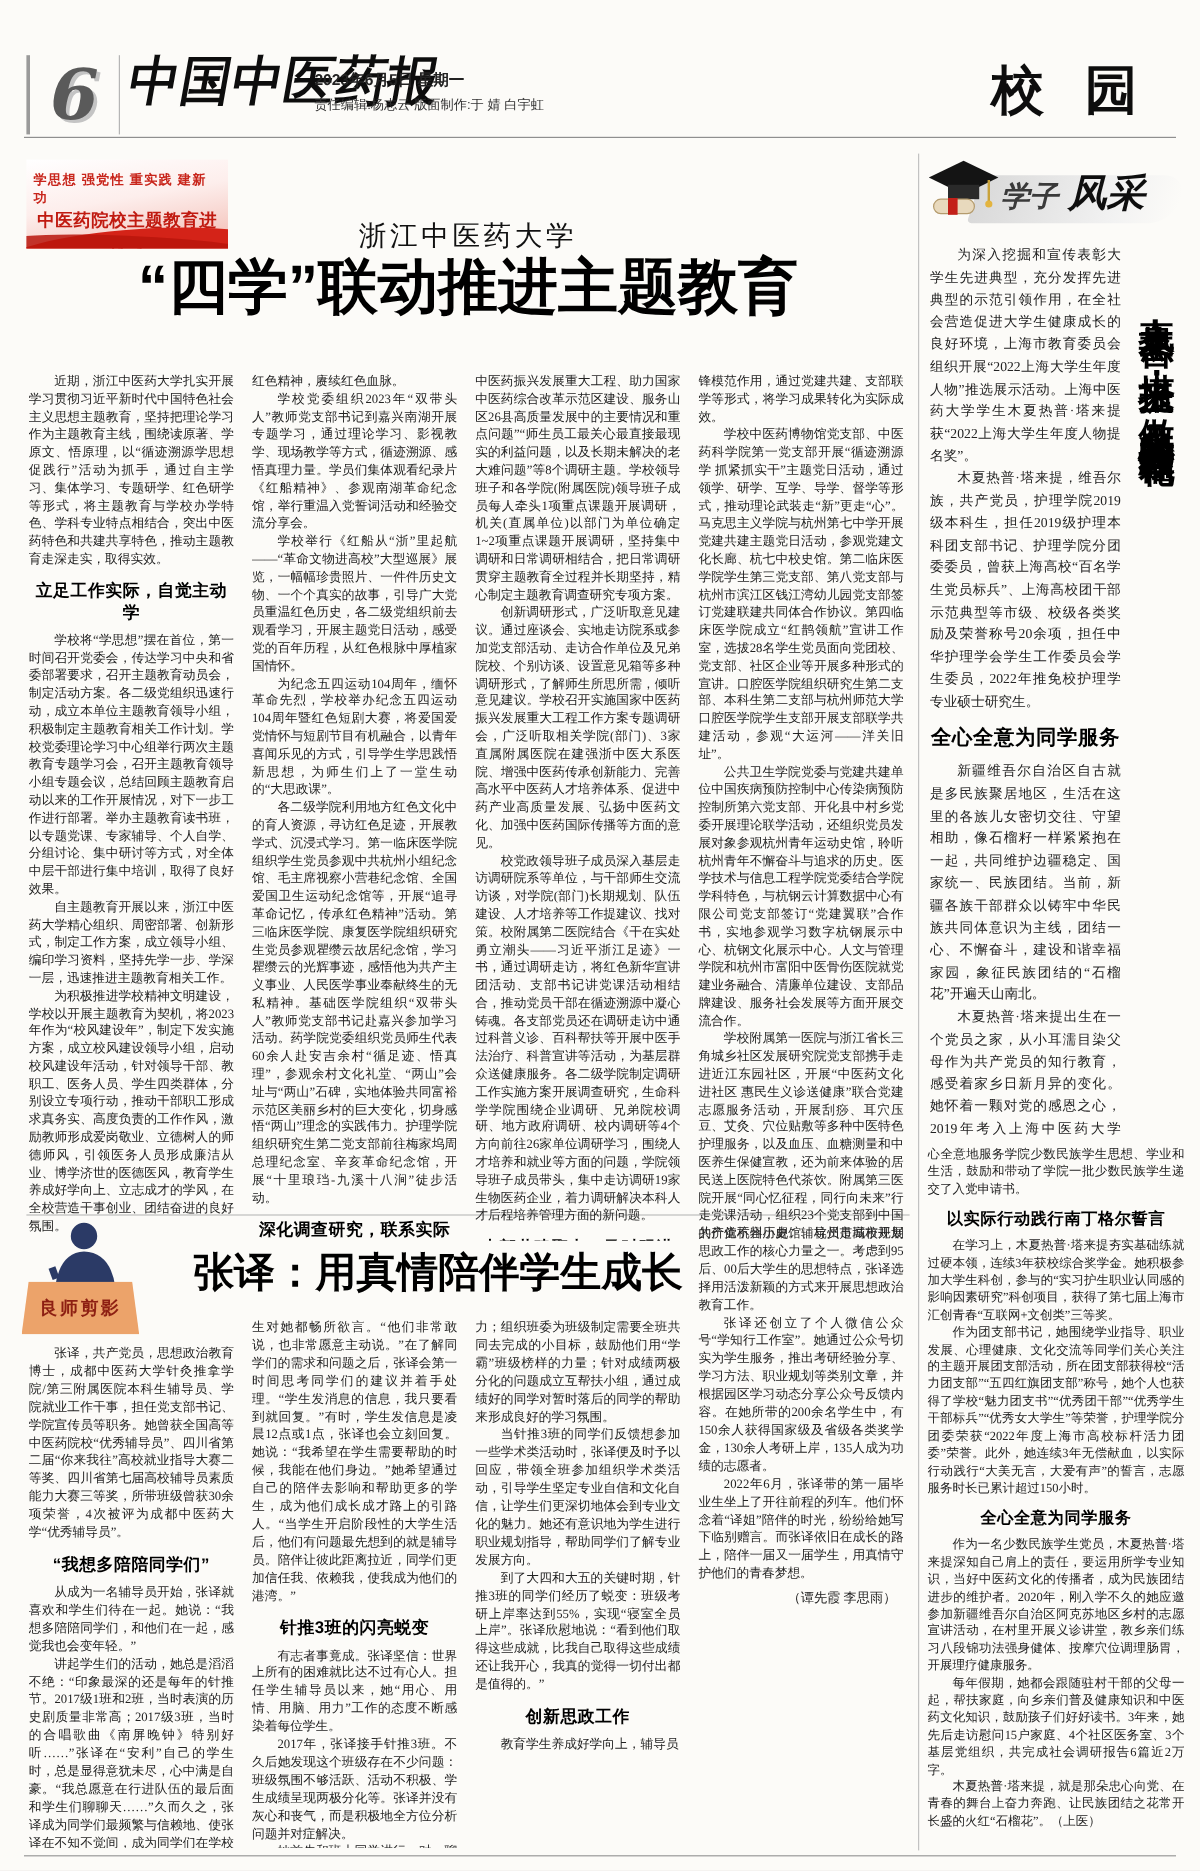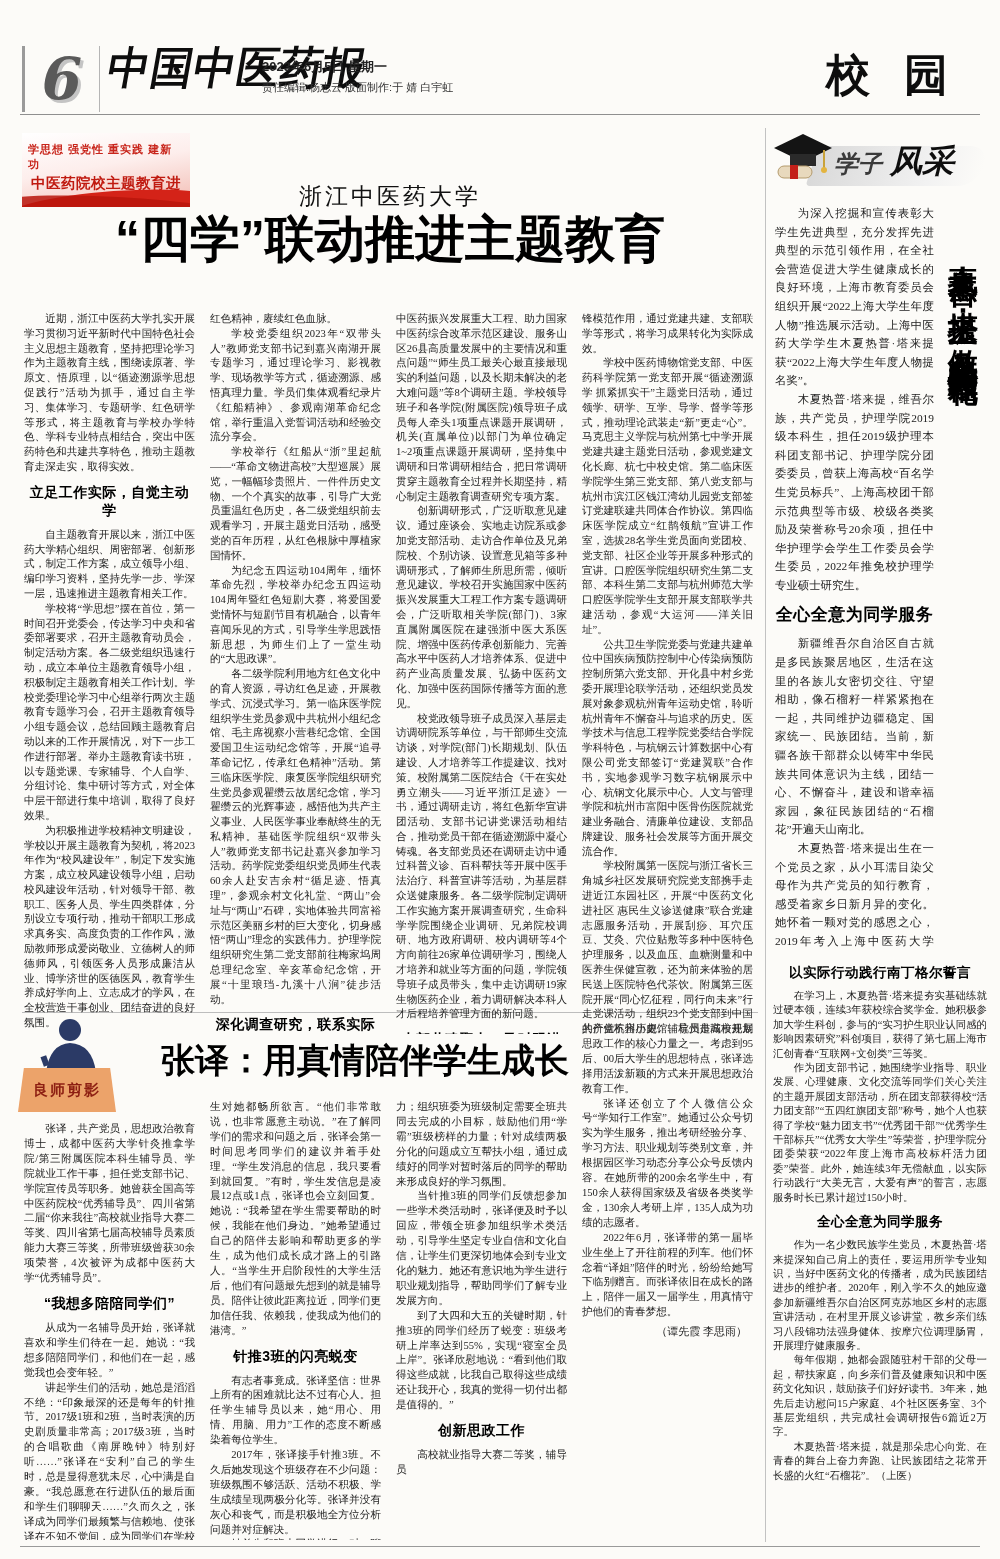--- a/index.html
+++ b/index.html
@@ -91,22 +91,22 @@
     <div class="l2">中医药院校主题教育进行时</div>
     <div class="wave1"></div>
     <div class="wave2"></div>
   </div>
 
   <div class="kicker">浙江中医药大学</div>
   <div class="headline">“四学”联动推进主题教育</div>
   <div class="mcol mcol1">
       <p class="para">近期，浙江中医药大学扎实开展学习贯彻习近平新时代中国特色社会主义思想主题教育，坚持把理论学习作为主题教育主线，围绕读原著、学原文、悟原理，以“循迹溯源学思想促践行”活动为抓手，通过自主学习、集体学习、专题研学、红色研学等形式，将主题教育与学校办学特色、学科专业特点相结合，突出中医药特色和共建共享特色，推动主题教育走深走实，取得实效。</p>
       <div class="col-subhead">立足工作实际，自觉主动学</div>
+      <p class="para">学校将“学思想”摆在首位，第一时间召开党委会，传达学习中央和省委部署要求，召开主题教育动员会，制定活动方案。各二级党组织迅速行动，成立本单位主题教育领导小组，积极制定主题教育相关工作计划。学校党委理论学习中心组举行两次主题教育专题学习会，召开主题教育领导小组专题会议，总结回顾主题教育启动以来的工作开展情况，对下一步工作进行部署。举办主题教育读书班，以专题党课、专家辅导、个人自学、分组讨论、集中研讨等方式，对全体中层干部进行集中培训，取得了良好效果。</p>
       <p class="para">自主题教育开展以来，浙江中医药大学精心组织、周密部署、创新形式，制定工作方案，成立领导小组、编印学习资料，坚持先学一步、学深一层，迅速推进主题教育相关工作。</p>
-      <p class="para">学校将“学思想”摆在首位，第一时间召开党委会，传达学习中央和省委部署要求，召开主题教育动员会，制定活动方案。各二级党组织迅速行动，成立本单位主题教育领导小组，积极制定主题教育相关工作计划。学校党委理论学习中心组举行两次主题教育专题学习会，召开主题教育领导小组专题会议，总结回顾主题教育启动以来的工作开展情况，对下一步工作进行部署。举办主题教育读书班，以专题党课、专家辅导、个人自学、分组讨论、集中研讨等方式，对全体中层干部进行集中培训，取得了良好效果。</p>
       <p class="para">为积极推进学校精神文明建设，学校以开展主题教育为契机，将2023年作为“校风建设年”，制定下发实施方案，成立校风建设领导小组，启动校风建设年活动，针对领导干部、教职工、医务人员、学生四类群体，分别设立专项行动，推动干部职工形成求真务实、高度负责的工作作风，激励教师形成爱岗敬业、立德树人的师德师风，引领医务人员形成廉洁从业、博学济世的医德医风，教育学生养成好学向上、立志成才的学风，在全校营造干事创业、团结奋进的良好氛围。</p>
     </div>
   <div class="mcol mcol2">
       <p class="para cont">红色精神，赓续红色血脉。</p>
       <p class="para">学校党委组织2023年“双带头人”教师党支部书记到嘉兴南湖开展专题学习，通过理论学习、影视教学、现场教学等方式，循迹溯源、感悟真理力量。学员们集体观看纪录片《红船精神》、参观南湖革命纪念馆，举行重温入党誓词活动和经验交流分享会。</p>
       <p class="para">学校举行《红船从“浙”里起航——“革命文物进高校”大型巡展》展览，一幅幅珍贵照片、一件件历史文物、一个个真实的故事，引导广大党员重温红色历史，各二级党组织前去观看学习，开展主题党日活动，感受党的百年历程，从红色根脉中厚植家国情怀。</p>
       <p class="para">为纪念五四运动104周年，缅怀革命先烈，学校举办纪念五四运动104周年暨红色短剧大赛，将爱国爱党情怀与短剧节目有机融合，以青年喜闻乐见的方式，引导学生学思践悟新思想，为师生们上了一堂生动的“大思政课”。</p>
       <p class="para">各二级学院利用地方红色文化中的育人资源，寻访红色足迹，开展教学式、沉浸式学习。第一临床医学院组织学生党员参观中共杭州小组纪念馆、毛主席视察小营巷纪念馆、全国爱国卫生运动纪念馆等，开展“追寻革命记忆，传承红色精神”活动。第三临床医学院、康复医学院组织研究生党员参观瞿缵云故居纪念馆，学习瞿缵云的光辉事迹，感悟他为共产主义事业、人民医学事业奉献终生的无私精神。基础医学院组织“双带头人”教师党支部书记赴嘉兴参加学习活动。药学院党委组织党员师生代表60余人赴安吉余村“循足迹、悟真理”，参观余村文化礼堂、“两山”会址与“两山”石碑，实地体验共同富裕示范区美丽乡村的巨大变化，切身感悟“两山”理念的实践伟力。护理学院组织研究生第二党支部前往梅家坞周总理纪念室、辛亥革命纪念馆，开展“十里琅珰-九溪十八涧”徒步活动。</p>
       <div class="col-subhead">深化调查研究，联系实际学</div>
     </div>
@@ -138,20 +138,21 @@
   </div>
   <div class="scol">
       <p class="para">为深入挖掘和宣传表彰大学生先进典型，充分发挥先进典型的示范引领作用，在全社会营造促进大学生健康成长的良好环境，上海市教育委员会组织开展“2022上海大学生年度人物”推选展示活动。上海中医药大学学生木夏热普·塔来提获“2022上海大学生年度人物提名奖”。</p>
       <p class="para">木夏热普·塔来提，维吾尔族，共产党员，护理学院2019级本科生，担任2019级护理本科团支部书记、护理学院分团委委员，曾获上海高校“百名学生党员标兵”、上海高校团干部示范典型等市级、校级各类奖励及荣誉称号20余项，担任中华护理学会学生工作委员会学生委员，2022年推免校护理学专业硕士研究生。</p>
       <div class="col-subhead">全心全意为同学服务</div>
       <p class="para">新疆维吾尔自治区自古就是多民族聚居地区，生活在这里的各族儿女密切交往、守望相助，像石榴籽一样紧紧抱在一起，共同维护边疆稳定、国家统一、民族团结。当前，新疆各族干部群众以铸牢中华民族共同体意识为主线，团结一心、不懈奋斗，建设和谐幸福家园，象征民族团结的“石榴花”开遍天山南北。</p>
       <p class="para">木夏热普·塔来提出生在一个党员之家，从小耳濡目染父母作为共产党员的知行教育，感受着家乡日新月异的变化。她怀着一颗对党的感恩之心，2019年考入上海中医药大学后，就把加入党组织作为最坚定的奋斗目标。在支部大会上，她深情地说：“我将珍惜来之不易的机会，不负党组织的信任，为同学服务，为学院争光，让各民族同学像石榴籽一样紧紧团结在党的周围。”2021年5月，她光荣地成为一名共产党员。</p>
     </div>
   <div class="v-title">木夏热普·塔来提：做一朵忠心向党的火红『石榴花』</div>
   <div class="swide">
+      <p class="para cont">心全意地服务学院少数民族学生思想、学业和生活，鼓励和带动了学院一批少数民族学生递交了入党申请书。</p>
       <div class="col-subhead">以实际行动践行南丁格尔誓言</div>
       <p class="para">在学习上，木夏热普·塔来提夯实基础练就过硬本领，连续3年获校综合奖学金。她积极参加大学生科创，参与的“实习护生职业认同感的影响因素研究”科创项目，获得了第七届上海市汇创青春“互联网+文创类”三等奖。</p>
       <p class="para">作为团支部书记，她围绕学业指导、职业发展、心理健康、文化交流等同学们关心关注的主题开展团支部活动，所在团支部获得校“活力团支部”“五四红旗团支部”称号，她个人也获得了学校“魅力团支书”“优秀团干部”“优秀学生干部标兵”“优秀女大学生”等荣誉，护理学院分团委荣获“2022年度上海市高校标杆活力团委”荣誉。此外，她连续3年无偿献血，以实际行动践行“大美无言，大爱有声”的誓言，志愿服务时长已累计超过150小时。</p>
       <div class="col-subhead">全心全意为同学服务</div>
       <p class="para">作为一名少数民族学生党员，木夏热普·塔来提深知自己肩上的责任，要运用所学专业知识，当好中医药文化的传播者，成为民族团结进步的维护者。2020年，刚入学不久的她应邀参加新疆维吾尔自治区阿克苏地区乡村的志愿宣讲活动，在村里开展义诊讲堂，教乡亲们练习八段锦功法强身健体、按摩穴位调理肠胃，开展理疗健康服务。</p>
       <p class="para">每年假期，她都会跟随驻村干部的父母一起，帮扶家庭，向乡亲们普及健康知识和中医药文化知识，鼓励孩子们好好读书。3年来，她先后走访慰问15户家庭、4个社区医务室、3个基层党组织，共完成社会调研报告6篇近2万字。</p>
       <p class="para">木夏热普·塔来提，就是那朵忠心向党、在青春的舞台上奋力奔跑、让民族团结之花常开长盛的火红“石榴花”。（上医）</p>
     </div>
 
   <div class="t-badge">
@@ -176,21 +177,21 @@
       <div class="col-subhead">针推3班的闪亮蜕变</div>
       <p class="para">有志者事竟成。张译坚信：世界上所有的困难就比达不过有心人。担任学生辅导员以来，她“用心、用情、用脑、用力”工作的态度不断感染着每位学生。</p>
       <p class="para">2017年，张译接手针推3班。不久后她发现这个班级存在不少问题：班级氛围不够活跃、活动不积极、学生成绩呈现两极分化等。张译并没有灰心和丧气，而是积极地全方位分析问题并对症解决。</p>
       <p class="para">她首先和班上同学进行一对一聊天谈话，从各维度了解每个学生的心理状态和想法，然后“对症下药”：组织各类团建活动来增进同学之间的感情，增强班级凝聚</p>
     </div>
   <div class="tcol tcol3">
       <p class="para cont">力；组织班委为班级制定需要全班共同去完成的小目标，鼓励他们用“学霸”班级榜样的力量；针对成绩两极分化的问题成立互帮扶小组，通过成绩好的同学对暂时落后的同学的帮助来形成良好的学习氛围。</p>
       <p class="para">当针推3班的同学们反馈想参加一些学术类活动时，张译便及时予以回应，带领全班参加组织学术类活动，引导学生坚定专业自信和文化自信，让学生们更深切地体会到专业文化的魅力。她还有意识地为学生进行职业规划指导，帮助同学们了解专业发展方向。</p>
       <p class="para">到了大四和大五的关键时期，针推3班的同学们经历了蜕变：班级考研上岸率达到55%，实现“寝室全员上岸”。张译欣慰地说：“看到他们取得这些成就，比我自己取得这些成绩还让我开心，我真的觉得一切付出都是值得的。”</p>
       <div class="col-subhead">创新思政工作</div>
-      <p class="para">高校就业指导大赛二等奖，辅导员</p>
+      <p class="para">教育学生养成好学向上，辅导员</p>
     </div>
   <div class="tcol tcol4">
       <p class="para cont">的价值不容小觑。辅导员是高校开展思政工作的核心力量之一。考虑到95后、00后大学生的思想特点，张译选择用活泼新颖的方式来开展思想政治教育工作。</p>
       <p class="para">张译还创立了个人微信公众号“学知行工作室”。她通过公众号切实为学生服务，推出考研经验分享、学习方法、职业规划等类别文章，并根据园区学习动态分享公众号反馈内容。在她所带的200余名学生中，有150余人获得国家级及省级各类奖学金，130余人考研上岸，135人成为功绩的志愿者。</p>
       <p class="para">2022年6月，张译带的第一届毕业生坐上了开往前程的列车。他们怀念着“译姐”陪伴的时光，纷纷给她写下临别赠言。而张译依旧在成长的路上，陪伴一届又一届学生，用真情守护他们的青春梦想。</p>
       <p class="byline">（谭先霞  李思雨）</p>
     </div>
 
 </div>
 

